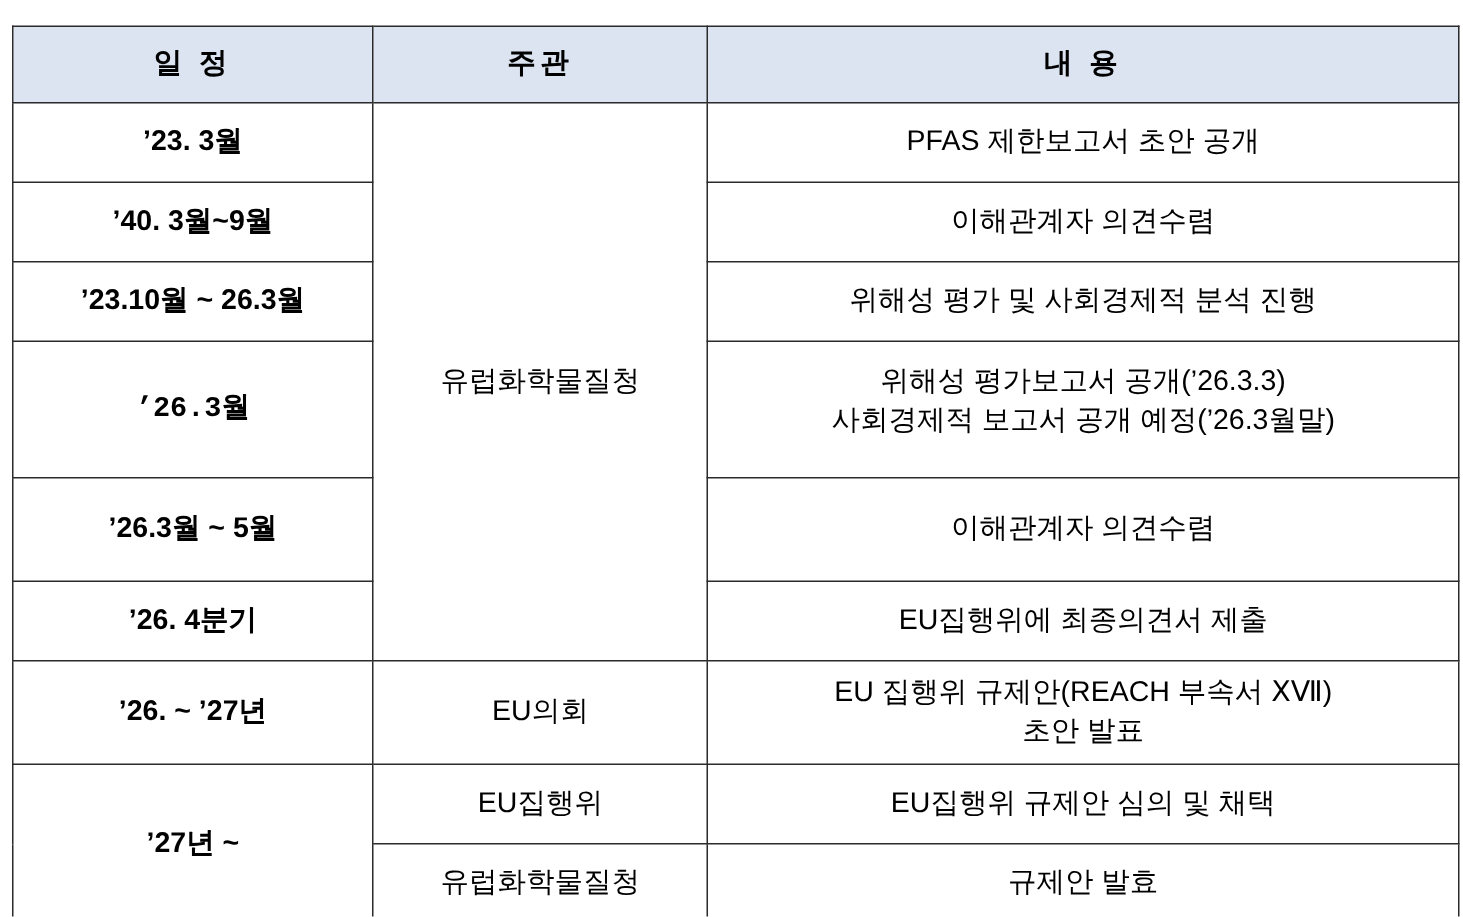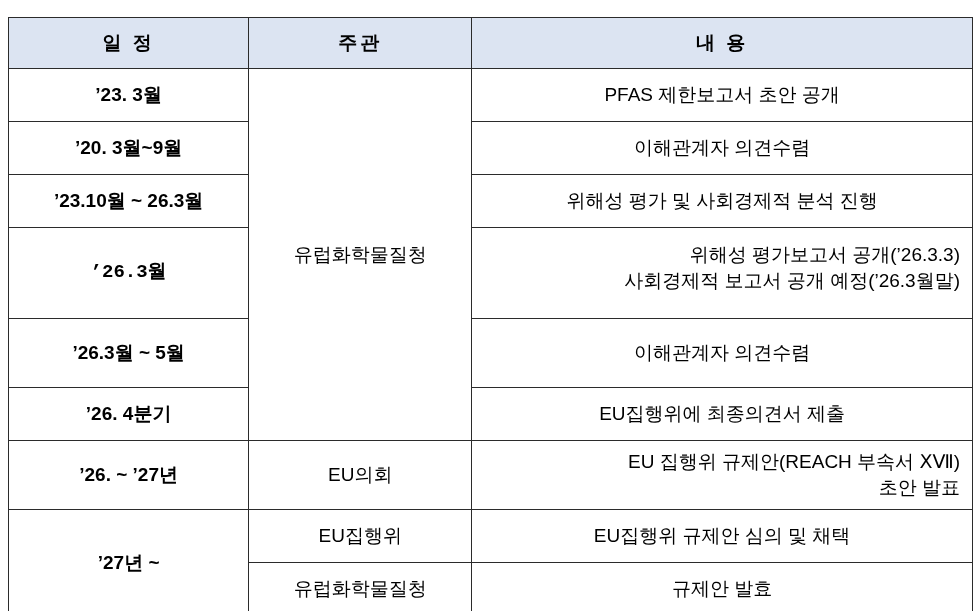--- a/index.html
+++ b/index.html
@@ -49,21 +49,21 @@
   .tall-desc { height: 78px; }
   .mid-row   { height: 56px; }
   .small-row { height: 40px; }
 
   .underline-wave {
     text-decoration-style: wavy;
     text-decoration-color: #d9534f;
     text-decoration-thickness: 1px;
     text-underline-offset: 3px;
   }
-  .line2 { display: block; text-align: right; }
+  .line2 { display: block; }
   .spacer-line { display: block; height: 10px; }
 </style>
 </head>
 <body>
 
 <table id="schedule-table">
   <colgroup>
     <col class="c-date">
     <col class="c-org">
     <col class="c-desc">
@@ -79,21 +79,21 @@
 
     <tr>
       <td class="r-date small-row">’23. 3월</td>
       <td class="r-org" rowspan="6">유럽화학물질청</td>
       <td class="r-desc small-row">
         <span class="underline-wave">PFAS 제한보고서 초안 공개</span>
       </td>
     </tr>
 
     <tr>
-      <td class="r-date small-row">’20. 3월~9월</td>
+      <td class="r-date small-row">’40. 3월~9월</td>
       <td class="r-desc small-row">이해관계자 의견수렴</td>
     </tr>
 
     <tr>
       <td class="r-date small-row">’23.10월 ~ 26.3월</td>
       <td class="r-desc small-row">위해성 평가 및 사회경제적 분석 진행</td>
     </tr>
 
     <tr>
       <td class="r-date tall-date">’26.3월</td>

